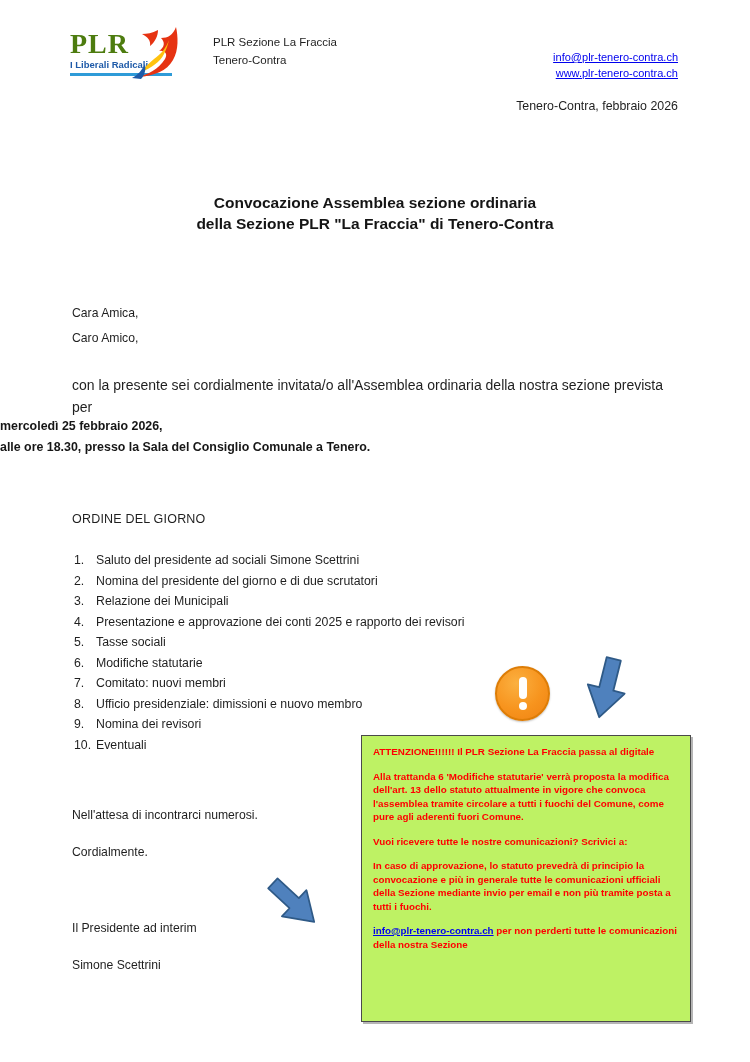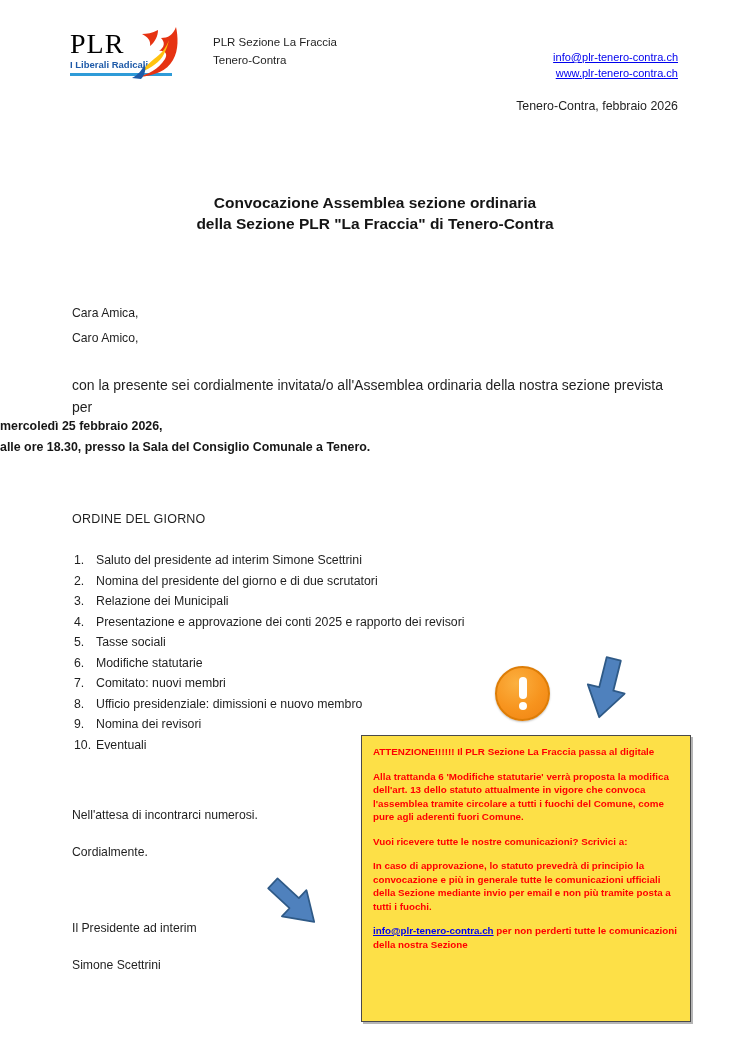--- a/index.html
+++ b/index.html
@@ -1,21 +1,21 @@
 <!DOCTYPE html>
 <html><head>
 <meta charset="utf-8">
 <style>
   html,body{margin:0;padding:0;background:#fff;}
   body{font-family:"Liberation Sans",sans-serif;color:#1f1f1f;}
   .page{position:relative;width:750px;height:1062px;background:#fff;overflow:hidden;}
 
   
   .logo{position:absolute;left:70px;top:30px;width:130px;height:56px;}
-  .logo-acronym{font-family:"Liberation Serif",serif;font-weight:normal;color:#000000;font-size:28px;line-height:28px;letter-spacing:1px;}
+  .logo-acronym{font-family:"Liberation Serif",serif;font-weight:bold;color:#4d7c0f;font-size:28px;line-height:28px;letter-spacing:1px;}
   .logo-subtitle{color:#1e5aa8;font-weight:bold;font-size:9.5px;margin-top:1px;white-space:nowrap;}
   .logo-rule{height:3px;background:#2e9bd8;margin-top:3px;width:102px;}
   .logo-flame{position:absolute;left:62px;top:-4px;}
 
   .org-address{position:absolute;left:213px;top:33px;font-size:11.5px;line-height:18px;}
   .header-links{position:absolute;right:72px;top:50px;text-align:right;font-size:11px;line-height:15.5px;}
   a.doc-link{color:#0000ee;text-decoration:underline;font-weight:inherit;}
   .dateline{position:absolute;right:72px;top:99px;font-size:12.4px;}
 
   .doc-title{position:absolute;left:0;right:0;top:192px;text-align:center;font-size:15.5px;font-weight:bold;line-height:21px;color:#151515;}
@@ -35,21 +35,21 @@
     background:radial-gradient(circle at 38% 30%,#fbb040 0%,#f7941e 55%,#ef8212 100%);
     border:2px solid #dd7d07;box-sizing:border-box;box-shadow:0 1px 2px rgba(0,0,0,.25);}
   .warning-bar{position:absolute;left:50%;top:9px;width:8px;height:22px;margin-left:-4px;background:#fff;border-radius:4px;}
   .warning-dot{position:absolute;left:50%;bottom:9px;width:8px;height:8px;margin-left:-4px;background:#fff;border-radius:50%;}
 
   .arrow-down{position:absolute;left:586px;top:655px;transform:rotate(14deg);}
   .arrow-downright{position:absolute;left:276px;top:872px;transform:rotate(-47deg);}
 
   
   .notice-box{position:absolute;left:361px;top:735px;width:330px;min-height:287px;box-sizing:border-box;
-    border:1.5px solid #4a4a4a;box-shadow:2px 2px 0 #b5b5b5;background:#fde047;
+    border:1.5px solid #4a4a4a;box-shadow:2px 2px 0 #b5b5b5;background:#bef264;
     padding:9px 11px;color:#ff0000;font-weight:bold;font-size:9.8px;line-height:13.5px;}
   .notice-box p{margin:0 0 11px 0;}
   .notice-box p:last-child{margin-bottom:0;}
 
   .closing-1{position:absolute;left:72px;top:808px;font-size:12.2px;}
   .closing-2{position:absolute;left:72px;top:845px;font-size:12.2px;}
   .closing-role{position:absolute;left:72px;top:921px;font-size:12.2px;}
   .closing-name{position:absolute;left:72px;top:958px;font-size:12.2px;}
 </style>
 </head>
@@ -101,21 +101,21 @@
   <div class="event-lines">
     <div>mercoledì 25 febbraio 2026,</div>
     <div>alle ore 18.30, presso la Sala del Consiglio Comunale a Tenero.</div>
   </div>
 
   <div class="agenda-heading">ORDINE DEL GIORNO</div>
   <div class="agenda-list">
 
       <div class="agenda-item">
         <div class="agenda-num">1.</div>
-        <div class="agenda-text">Saluto del presidente ad interim Simone Scettrini</div>
+        <div class="agenda-text">Saluto del presidente ad sociali Simone Scettrini</div>
       </div>
 
       <div class="agenda-item">
         <div class="agenda-num">2.</div>
         <div class="agenda-text">Nomina del presidente del giorno e di due scrutatori</div>
       </div>
 
       <div class="agenda-item">
         <div class="agenda-num">3.</div>
         <div class="agenda-text">Relazione dei Municipali</div>

